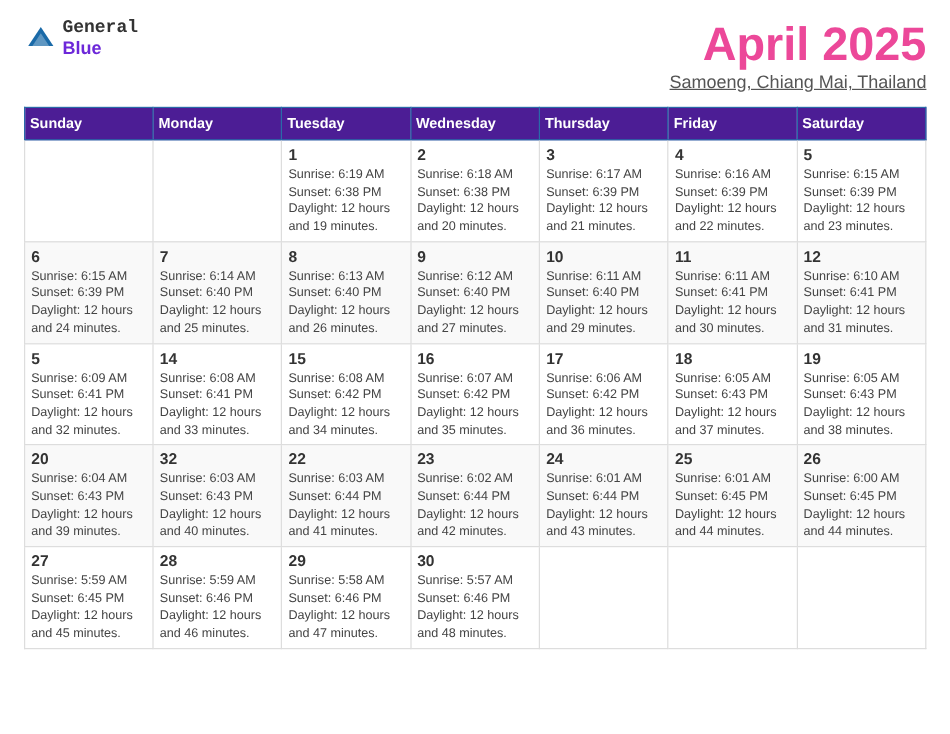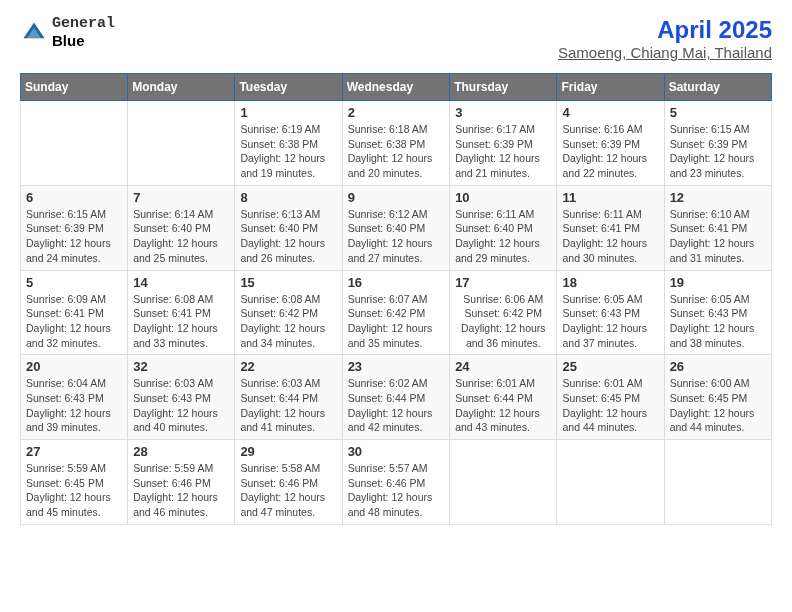--- a/index.html
+++ b/index.html
@@ -28,46 +28,46 @@
     }
     .logo-general {
       font-size: 15px;
       font-weight: bold;
       color: #333;
       font-family: Liberation Mono, monospace;
     }
     .logo-blue {
       font-size: 15px;
       font-weight: bold;
-      color: #000000;
+      color: #6d28d9;
     }
     .logo-icon {
       width: 28px;
       height: 28px;
     }
     .title-block {
       text-align: right;
     }
     .title-month {
-      font-size: 24px;
-      font-weight: bold;
-      color: #1d4ed8;
+      font-size: 39px;
+      font-weight: bold;
+      color: #ec4899;
     }
     .title-location {
       font-size: 15px;
       color: #555;
       text-decoration: underline;
     }
     .calendar {
       width: 100%;
       border-collapse: collapse;
       font-size: 11px;
     }
     .calendar th {
-      background: #737373;
+      background: #4c1d95;
       color: #fff;
       font-size: 12px;
       font-weight: bold;
       padding: 6px 4px;
       text-align: left;
       border: 1px solid #2a6aa8;
     }
     .calendar td {
       vertical-align: top;
       padding: 4px 5px;
@@ -226,21 +226,21 @@
 Daylight: 12 hours and 34 minutes.</div>
         </td>
         <td>
           <span class="day-num">16</span>
           <div class="day-info" style="white-space: pre-line;">Sunrise: 6:07 AM
 Sunset: 6:42 PM
 Daylight: 12 hours and 35 minutes.</div>
         </td>
         <td>
           <span class="day-num">17</span>
-          <div class="day-info" style="white-space: pre-line; text-align: center;">Sunrise: 6:06 AM
+          <div class="day-info" style="white-space: pre-line;">Sunrise: 6:06 AM
 Sunset: 6:42 PM
 Daylight: 12 hours and 36 minutes.</div>
         </td>
         <td>
           <span class="day-num">18</span>
           <div class="day-info" style="white-space: pre-line;">Sunrise: 6:05 AM
 Sunset: 6:43 PM
 Daylight: 12 hours and 37 minutes.</div>
         </td>
         <td>

